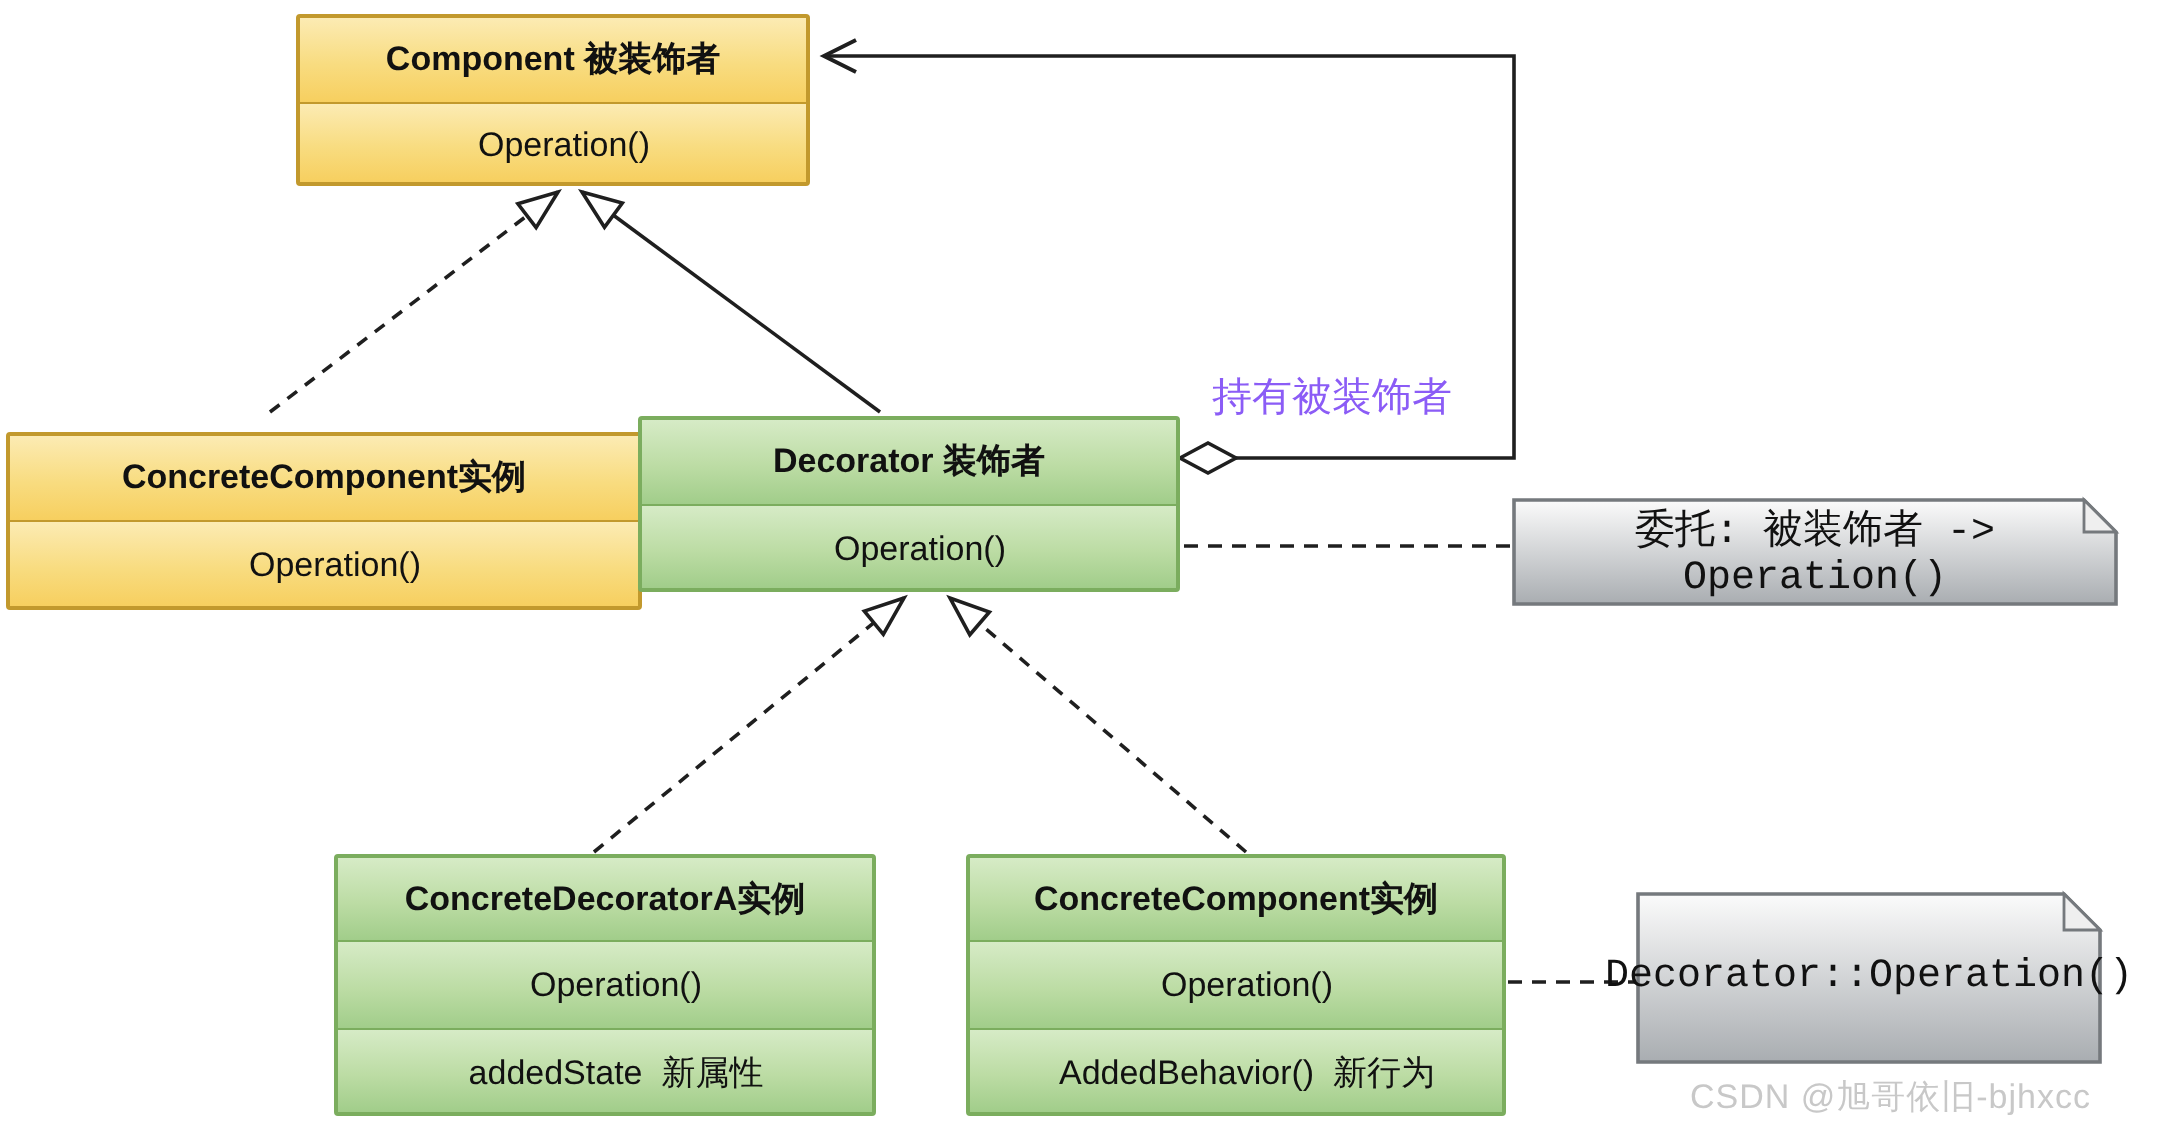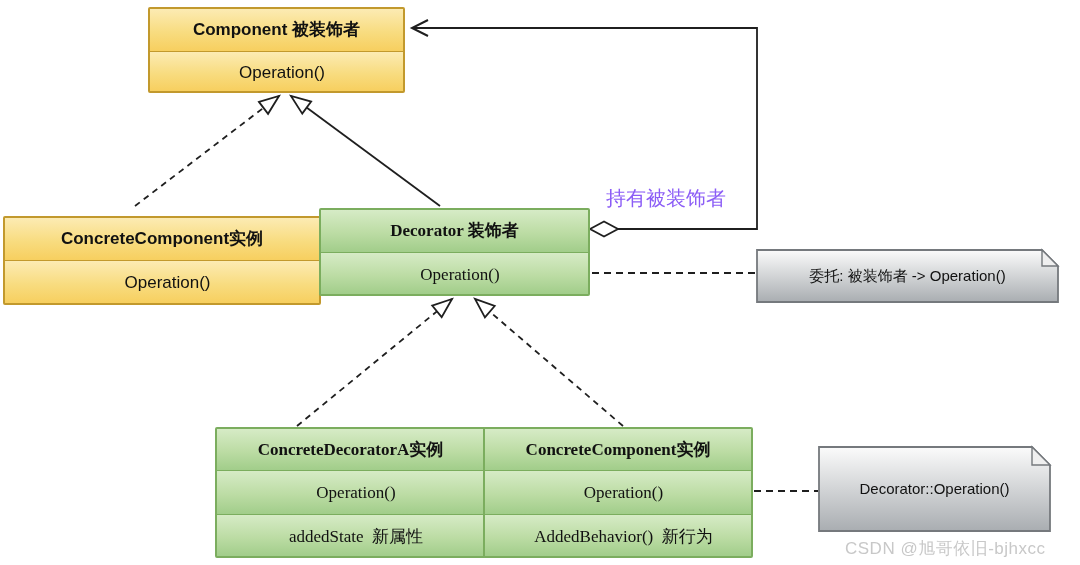--- a/index.html
+++ b/index.html
@@ -11,28 +11,28 @@
   #wires{position:absolute;left:0;top:0;width:1080px;height:565px;}
   .uml-box{
     position:absolute;box-sizing:border-box;
     display:flex;flex-direction:column;
     border:2px solid;border-radius:2px;
   }
   .uml-box.yellow{border-color:#C2992D;}
   .uml-box.green{border-color:#7BAD5E;}
   .sec{box-sizing:border-box;white-space:pre;overflow:hidden;}
   .yellow .sec{background:linear-gradient(180deg,#FCEBB3 0%,#F8DC80 55%,#F7CF5F 100%);}
-  .green .sec{background:linear-gradient(180deg,#D6EBC6 0%,#BCDCA4 55%,#A1CD8A 100%);font-family:Liberation Serif, serif;}
+  .green .sec{background:linear-gradient(180deg,#D6EBC6 0%,#BCDCA4 55%,#A1CD8A 100%);}
   .yellow .sec + .sec{border-top:1.5px solid #C2992D;}
   .green .sec + .sec{border-top:1.5px solid #7BAD5E;}
   .uml-title{font-weight:bold;font-size:17px;text-align:center;}
   .uml-row{font-size:17px;text-align:center;padding-left:11px;}
   .note-text{
-    position:absolute;text-align:center;font-size:15px;color:#111;
-    display:flex;flex-direction:column;justify-content:center;align-items:center;
+    position:absolute;text-align:center;font-size:20px;color:#111;
+    display:flex;flex-direction:column;justify-content:center;align-items:center;font-family:Liberation Mono, monospace;
   }
   .note-text .line{line-height:26px;}
   .edge-label{
     position:absolute;font-size:20px;color:#8b5cf6;white-space:pre;
   }
   .watermark{
     position:absolute;font-size:17px;color:#C8C8C8;white-space:pre;
     letter-spacing:0.5px;
   }
 </style>
@@ -94,21 +94,21 @@
   <div class="uml-box yellow" style="left:3px;top:216px;width:318px;height:89px;">
     <div class="sec uml-title" style="height:42px;line-height:42px;">ConcreteComponent实例</div>
     <div class="sec uml-row" style="flex:1;line-height:44px;">Operation()</div>
   </div>
 
   <div class="uml-box green" style="left:319px;top:208px;width:271px;height:88px;">
     <div class="sec uml-title" style="height:42px;line-height:42px;">Decorator 装饰者</div>
     <div class="sec uml-row" style="flex:1;line-height:43px;">Operation()</div>
   </div>
 
-  <div class="uml-box green" style="left:167px;top:427px;width:271px;height:131px;margin-left:48px;">
+  <div class="uml-box green" style="left:167px;top:427px;width:271px;height:131px;">
     <div class="sec uml-title" style="height:41px;line-height:41px;">ConcreteDecoratorA实例</div>
     <div class="sec uml-row" style="height:44px;line-height:44px;">Operation()</div>
     <div class="sec uml-row" style="flex:1;line-height:43px;">addedState  新属性</div>
   </div>
 
   <div class="uml-box green" style="left:483px;top:427px;width:270px;height:131px;">
     <div class="sec uml-title" style="height:41px;line-height:41px;">ConcreteComponent实例</div>
     <div class="sec uml-row" style="height:44px;line-height:44px;">Operation()</div>
     <div class="sec uml-row" style="flex:1;line-height:43px;">AddedBehavior()  新行为</div>
   </div>

